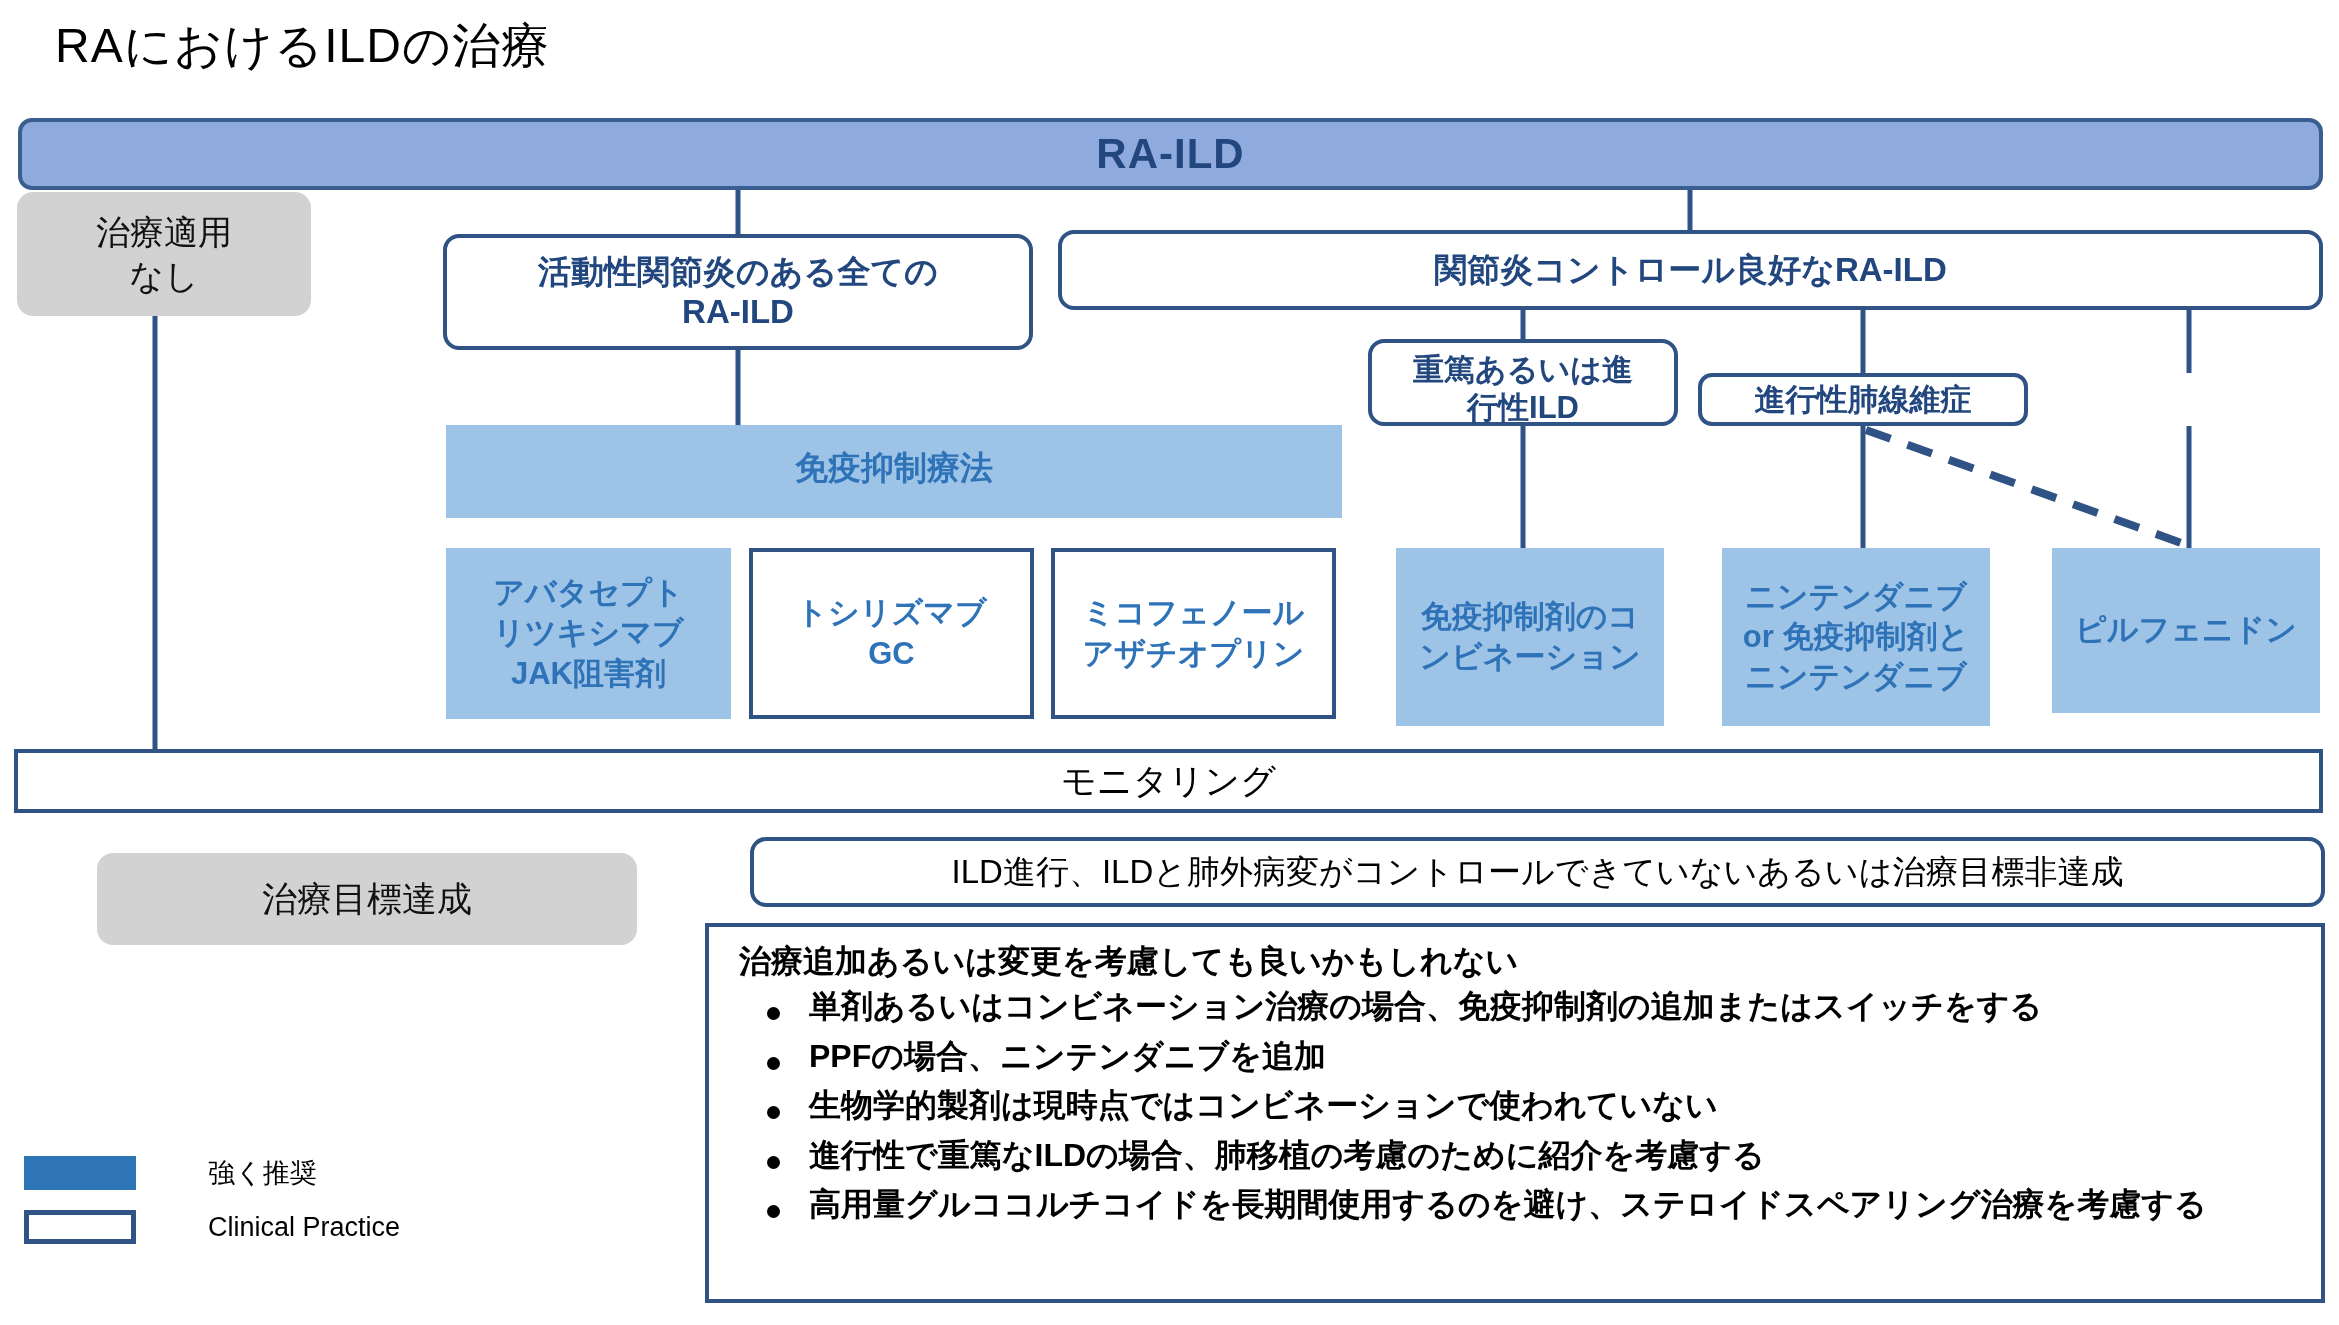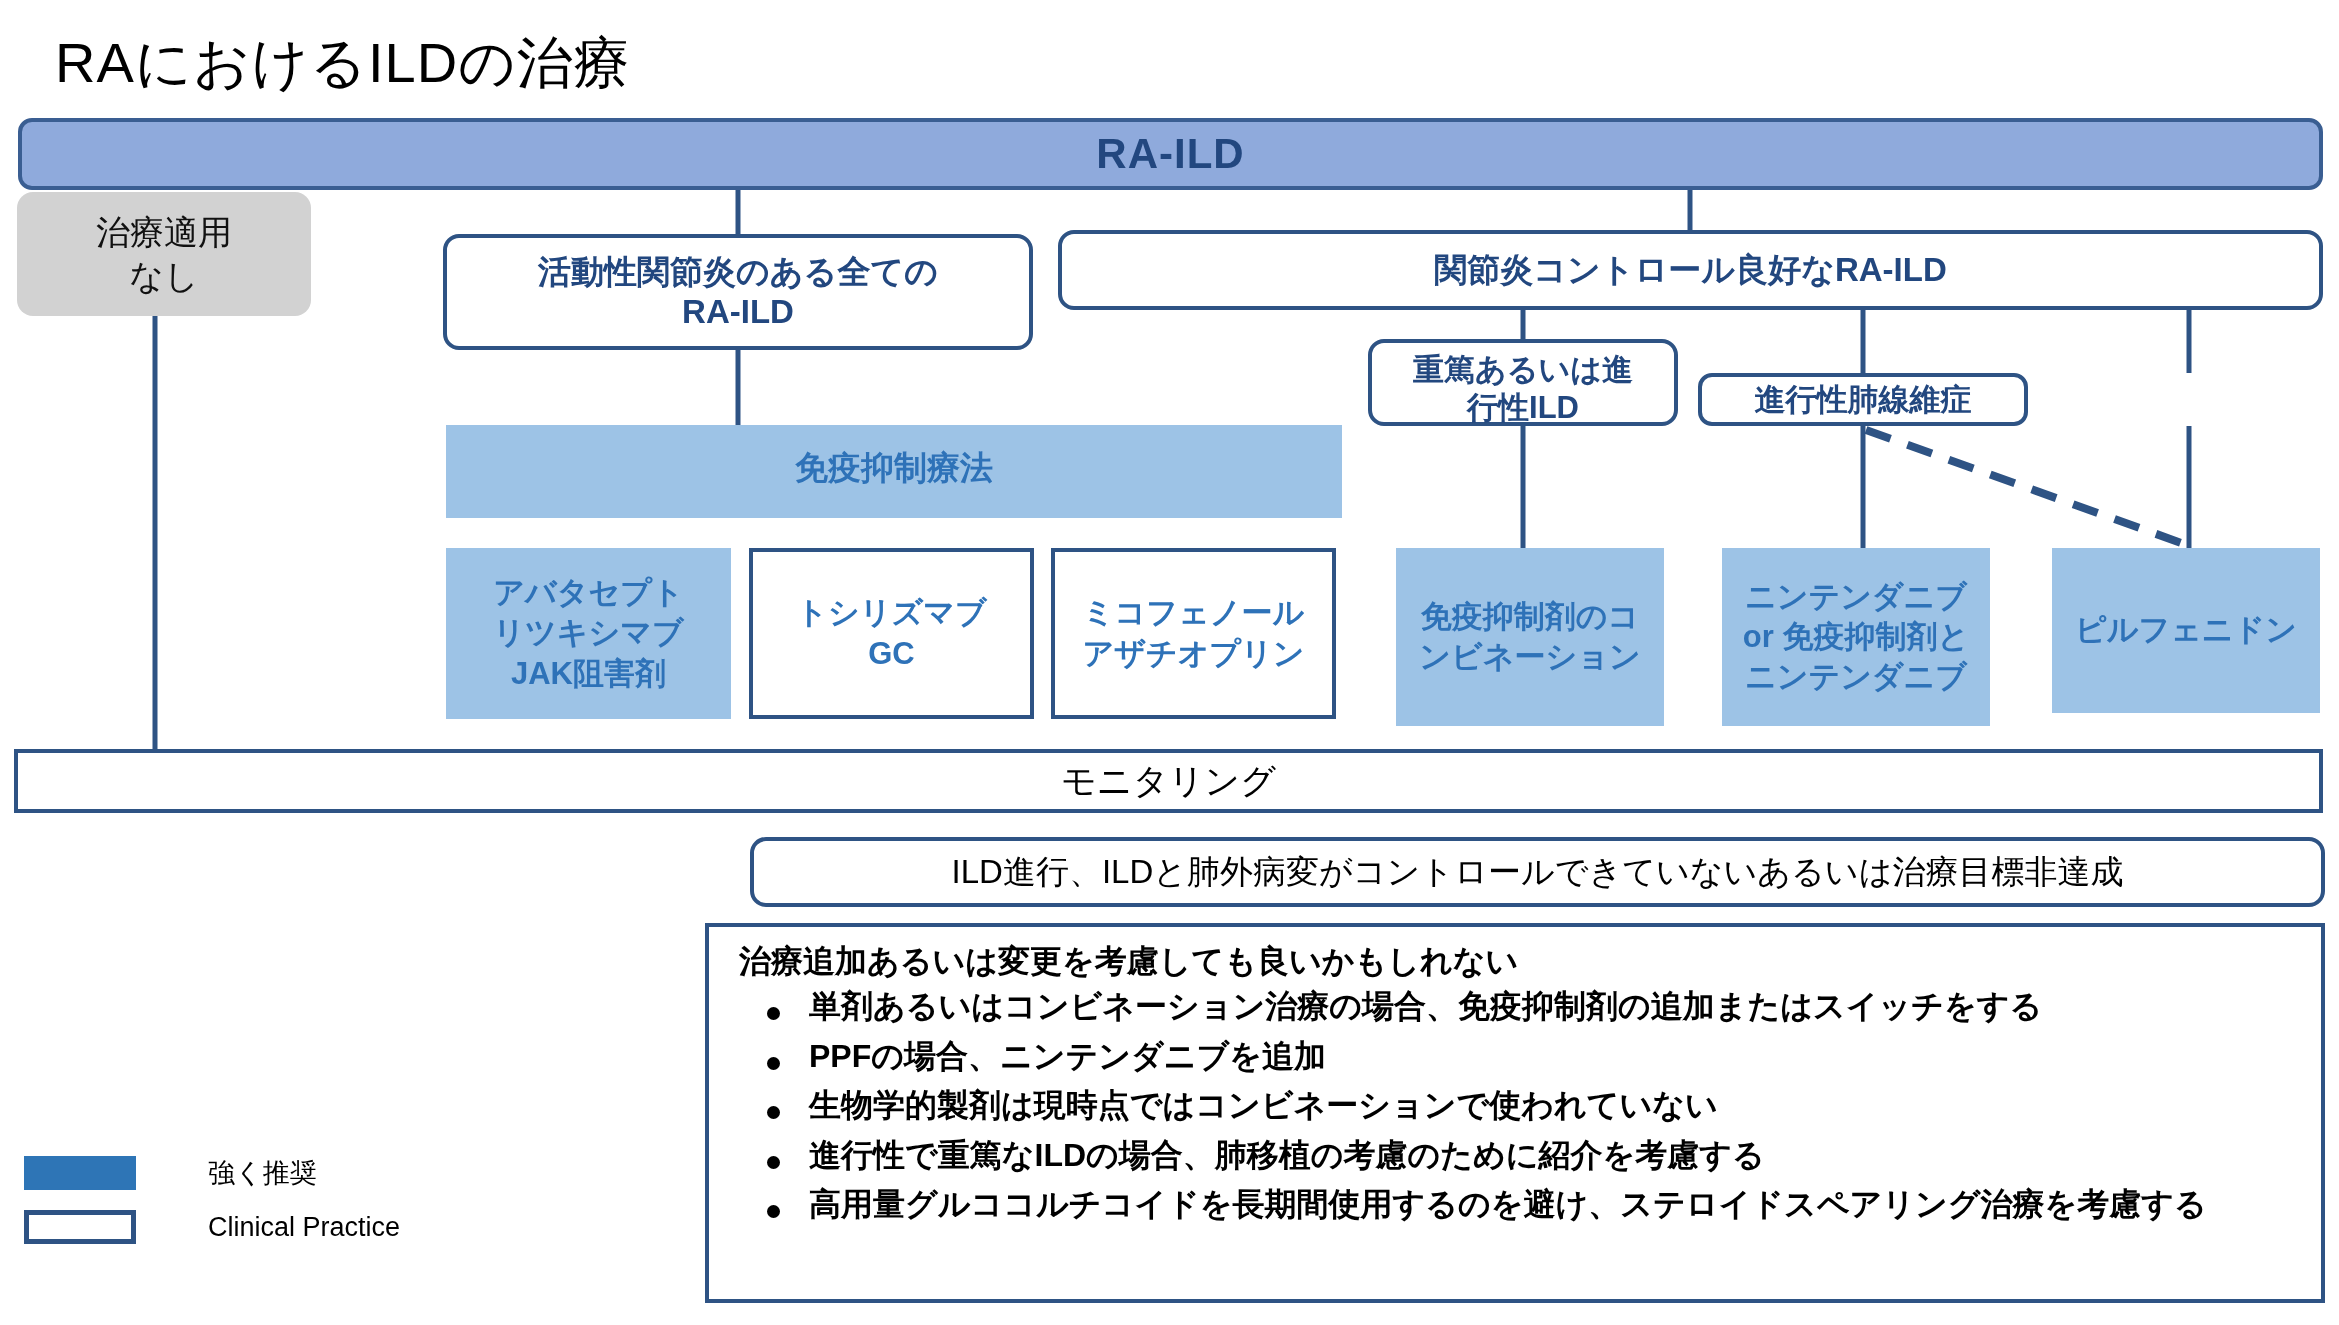--- a/index.html
+++ b/index.html
@@ -14,22 +14,22 @@
     position: relative;
     width: 2339px;
     height: 1325px;
     background: #ffffff;
     overflow: hidden;
   }
   .abs { position: absolute; box-sizing: border-box; }
 
   
   .page-title {
-    left: 55px; top: 26px;
-    font-size: 56px;
+    left: 55px; top: 14px;
+    font-size: 48px;
     color: #000000;
     font-weight: 400;
     letter-spacing: 1px;
     white-space: nowrap;
   }
 
   
   .banner {
     left: 18px; top: 118px;
     width: 2305px; height: 72px;
@@ -325,20 +325,23 @@
 ニンテンダニブ</span>
   </div>
   <div class="abs fbox" id="drugs-6">
     <span style="white-space:pre-line">ピルフェニドン</span>
   </div>
 
   <div class="abs rbox" id="monitoring">
     <span>モニタリング</span>
   </div>
 
+  <div class="abs gbox" id="goal-reached">
+    <span>治療目標達成</span>
+  </div>
 
   <div class="abs rbox" id="ild-progress">
     <span>ILD進行、ILDと肺外病変がコントロールできていないあるいは治療目標非達成</span>
   </div>
 
   <div class="abs" id="consider-panel">
     <p class="heading">治療追加あるいは変更を考慮しても良いかもしれない</p>
     <ul>
       <li>単剤あるいはコンビネーション治療の場合、免疫抑制剤の追加またはスイッチをする</li>
       <li>PPFの場合、ニンテンダニブを追加</li>

